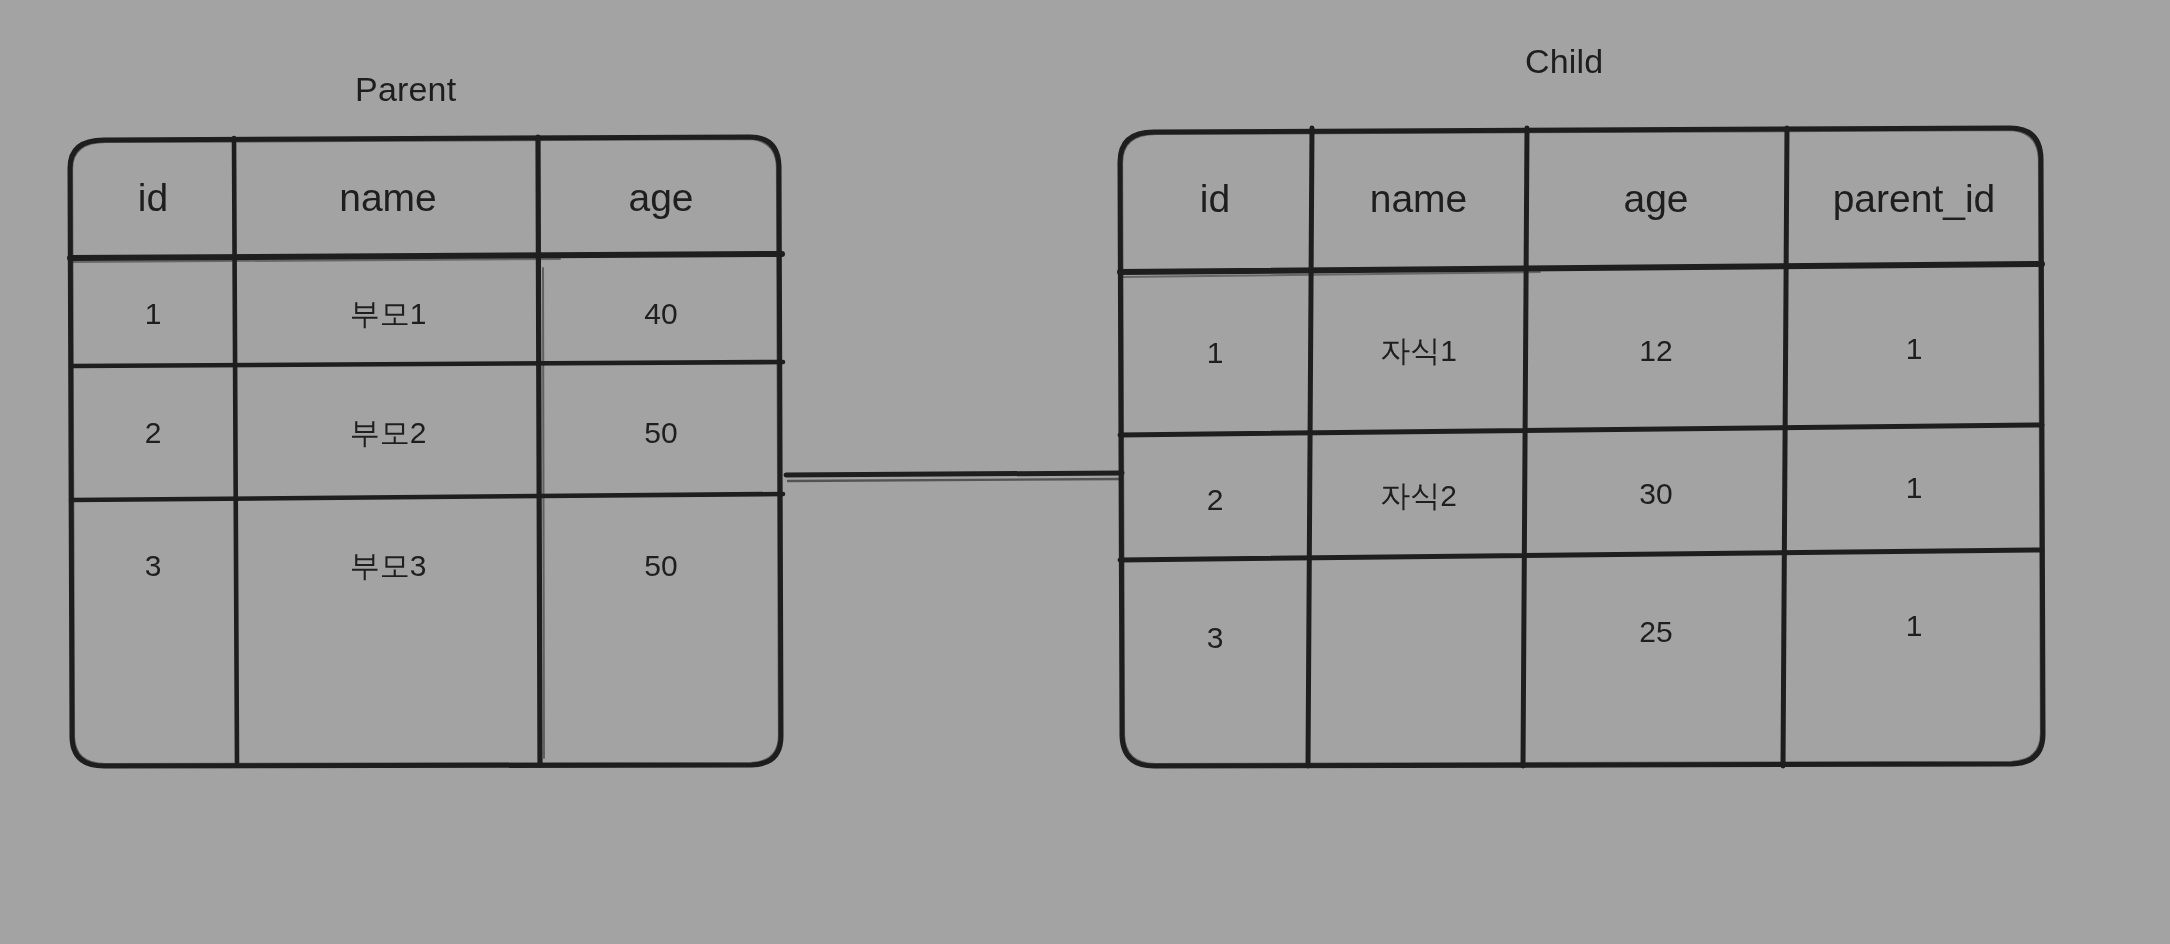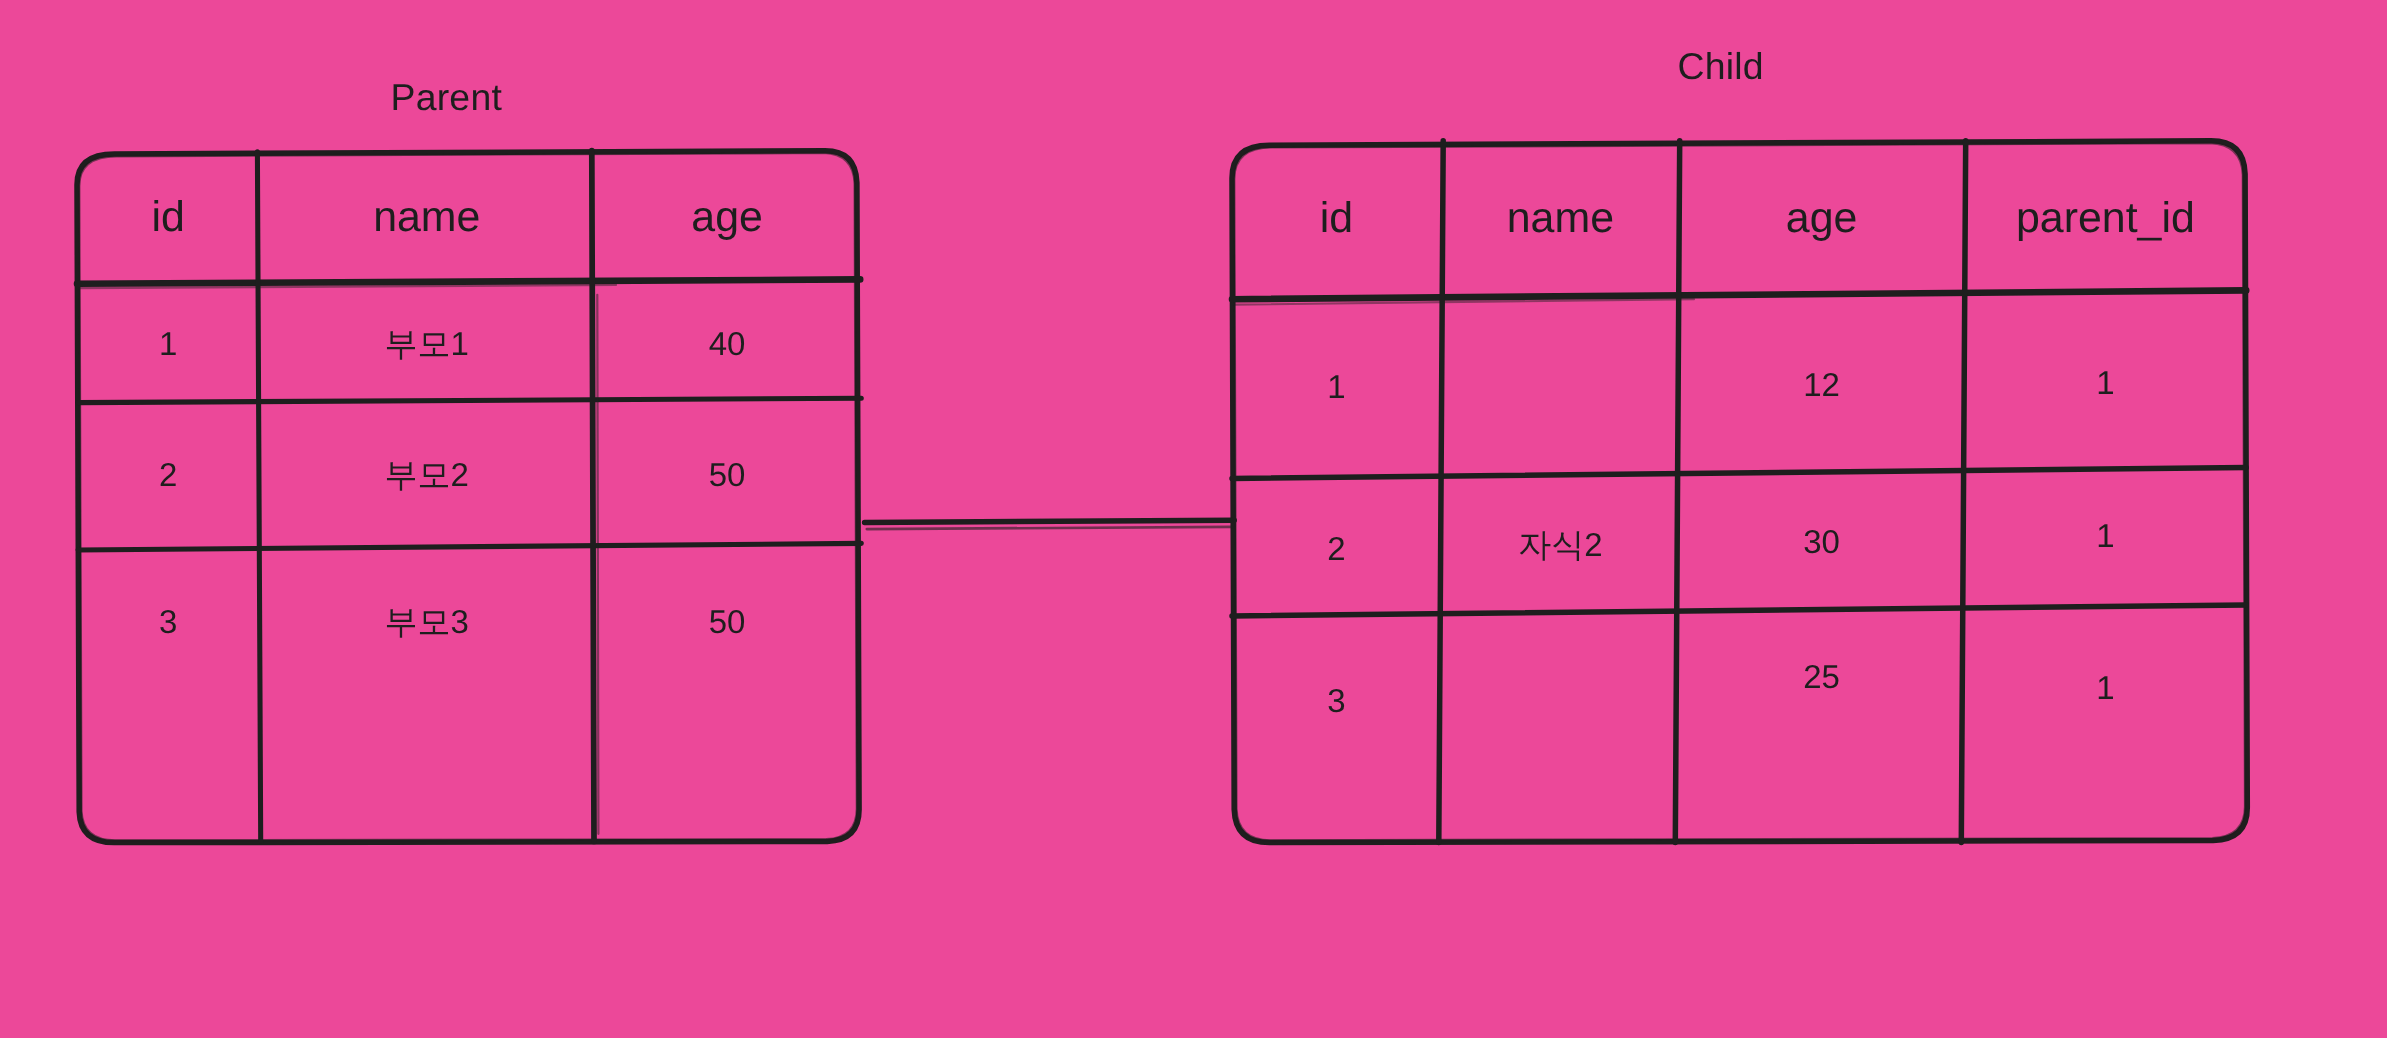--- a/index.html
+++ b/index.html
@@ -5,21 +5,21 @@
 <style>
   html, body {
     margin: 0;
     padding: 0;
     background: #ffffff;
   }
   #canvas {
     position: relative;
     width: 2170px;
     height: 944px;
-    background: #ec4899;
+    background: #a3a3a3;
     overflow: hidden;
     font-family: "Liberation Sans", "DejaVu Sans", sans-serif;
     color: #1e1e1e;
   }
 
   
   .table-title {
     position: absolute;
     font-size: 34px;
     line-height: 1;
@@ -131,30 +131,31 @@
       <path d="M 417 8 L 413 646" fill="none" stroke="#1e1e1e" stroke-width="5" stroke-linecap="round"></path>
       <path d="M 677 8 L 673 646" fill="none" stroke="#1e1e1e" stroke-width="5" stroke-linecap="round"></path>
     </svg>
 
     <div class="cell-text header" style="left:10px;  top:8px;  width:190px; height:142px;">id</div>
     <div class="cell-text header" style="left:202px; top:8px;  width:213px; height:142px;">name</div>
     <div class="cell-text header" style="left:417px; top:8px;  width:258px; height:142px;">age</div>
     <div class="cell-text header" style="left:677px; top:8px;  width:254px; height:142px;">parent_id</div>
 
     <div class="cell-text" style="left:10px;  top:152px; width:190px; height:160px;">1</div>
+    <div class="cell-text" style="left:202px; top:150px; width:213px; height:160px;">자식1</div>
     <div class="cell-text" style="left:417px; top:150px; width:258px; height:160px;">12</div>
     <div class="cell-text" style="left:677px; top:148px; width:254px; height:160px;">1</div>
 
     <div class="cell-text" style="left:10px;  top:316px; width:190px; height:126px;">2</div>
     <div class="cell-text" style="left:202px; top:312px; width:213px; height:126px;">자식2</div>
     <div class="cell-text" style="left:417px; top:310px; width:258px; height:126px;">30</div>
     <div class="cell-text" style="left:677px; top:304px; width:254px; height:126px;">1</div>
 
     <div class="cell-text" style="left:10px;  top:442px; width:190px; height:150px;">3</div>
-    <div class="cell-text" style="left:417px; top:420px; width:258px; height:150px;">25</div>
+    <div class="cell-text" style="left:417px; top:436px; width:258px; height:150px;">25</div>
     <div class="cell-text" style="left:677px; top:430px; width:254px; height:150px;">1</div>
   </div>
 
   <svg id="connector-layer">
     <path d="M 786 475 L 1122 473" fill="none" stroke="#1e1e1e" stroke-width="5" stroke-linecap="round"></path>
     <path d="M 788 481 L 1120 479" fill="none" stroke="#1e1e1e" stroke-width="2.4" stroke-linecap="round" opacity="0.6"></path>
   </svg>
 
 </div>
 

